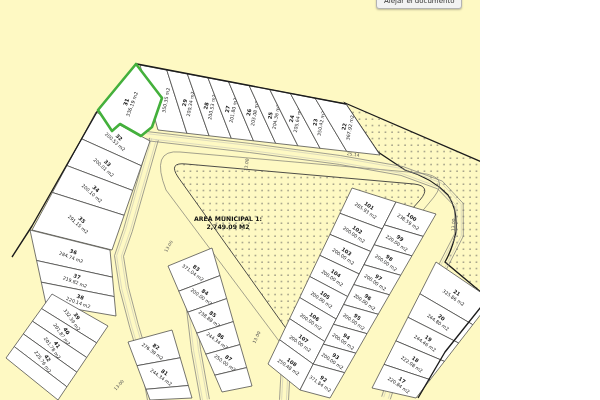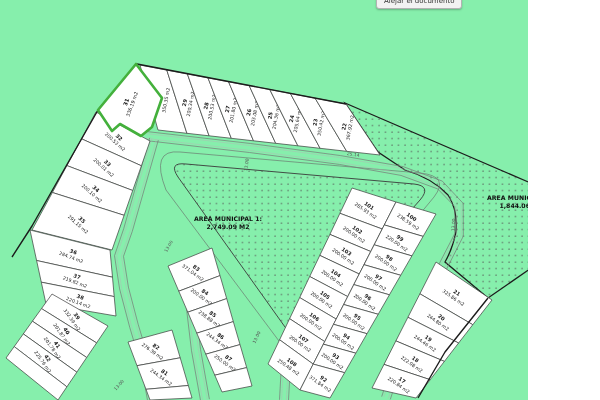--- a/index.html
+++ b/index.html
@@ -1,16 +1,16 @@
 <!DOCTYPE html>
 <html><head>
 <meta charset="utf-8">
 <style>
   html,body{margin:0;padding:0;background:#fff;}
-  #screen{position:relative;width:528px;height:400px;background:#86efac;overflow:hidden;
+  #screen{position:relative;width:480px;height:400px;background:#fef9c3;overflow:hidden;
           font-family:"DejaVu Sans",sans-serif;}
   #tooltip{position:absolute;left:376px;top:-8px;padding:4px 7px 3px;font-size:7px;color:#333;
            background:#f2f2f2;border:1px solid #b3b3b3;border-radius:3px;
            box-shadow:0 1px 2px rgba(0,0,0,.25);white-space:nowrap;z-index:5;}
   svg text{user-select:none;}
   .lotnum{font-weight:bold;}
 </style>
 </head>
 <body>
 

